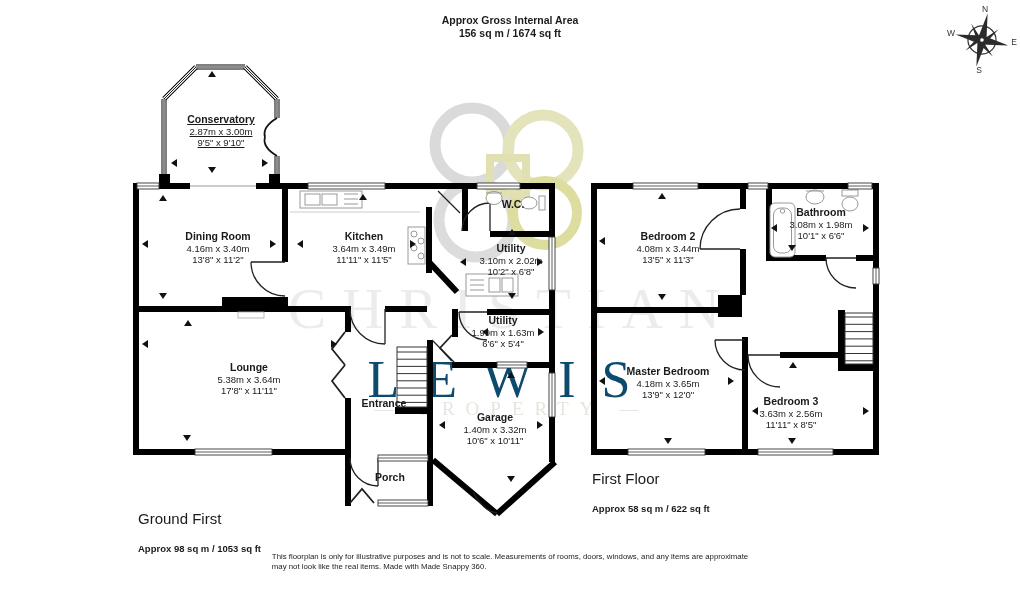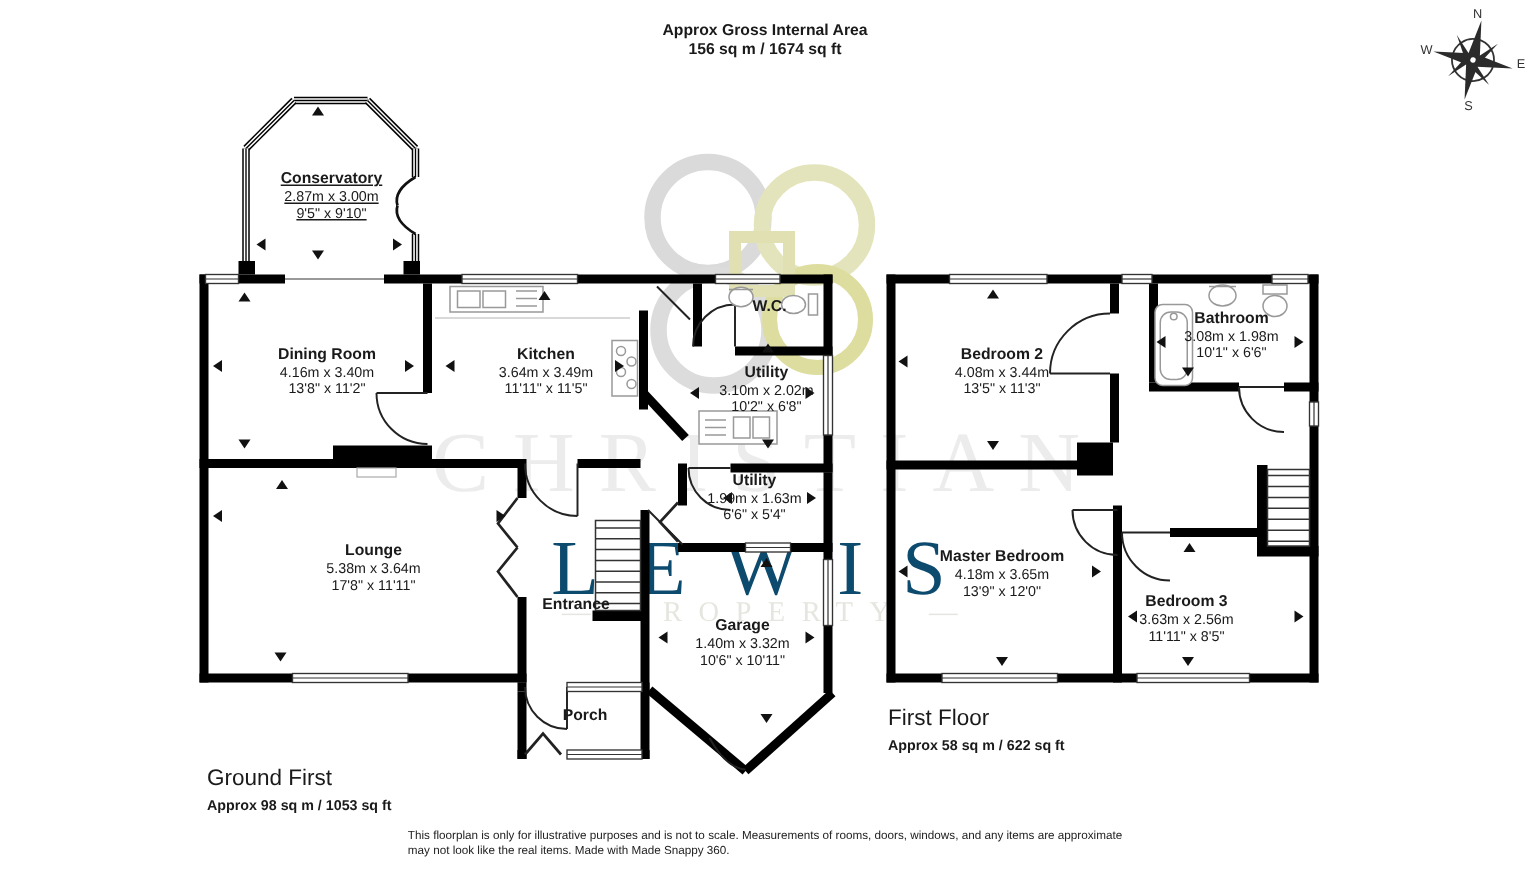--- a/index.html
+++ b/index.html
@@ -12,21 +12,21 @@
   .wm1{left:512px;top:276px;font-size:57px;letter-spacing:16px;color:#ececec;}
   .wm2{left:512px;top:350px;font-size:52px;letter-spacing:26px;color:#0c4a6e;}
   .wm3{left:512px;top:398px;font-size:19px;letter-spacing:11px;color:#e6e6e0;}
   .plan{position:absolute;left:0;top:0;z-index:2;}
   .room-label{position:absolute;transform:translateX(-50%);text-align:center;
     white-space:nowrap;z-index:3;line-height:11.5px;}
   .room-label .rname{font-weight:bold;font-size:10.5px;display:block;}
   .room-label .rdim{font-size:9.5px;display:block;}
   .floor-title{position:absolute;z-index:3;}
   .floor-title .ft{font-size:15px;display:block;}
-  .floor-title .fa{font-size:9.5px;font-weight:bold;display:block;margin-top:5px;}
+  .floor-title .fa{font-size:9.5px;font-weight:bold;display:block;margin-top:16px;}
   .footer{position:absolute;left:510px;top:552px;transform:translateX(-50%);
     font-size:7.8px;line-height:9.6px;color:#222;z-index:4;white-space:nowrap;}
   .compass{position:absolute;left:943px;top:2px;z-index:4;}
 </style>
 </head>
 <body>
 
 <div class="canvas">
 
   <div class="hdr">

